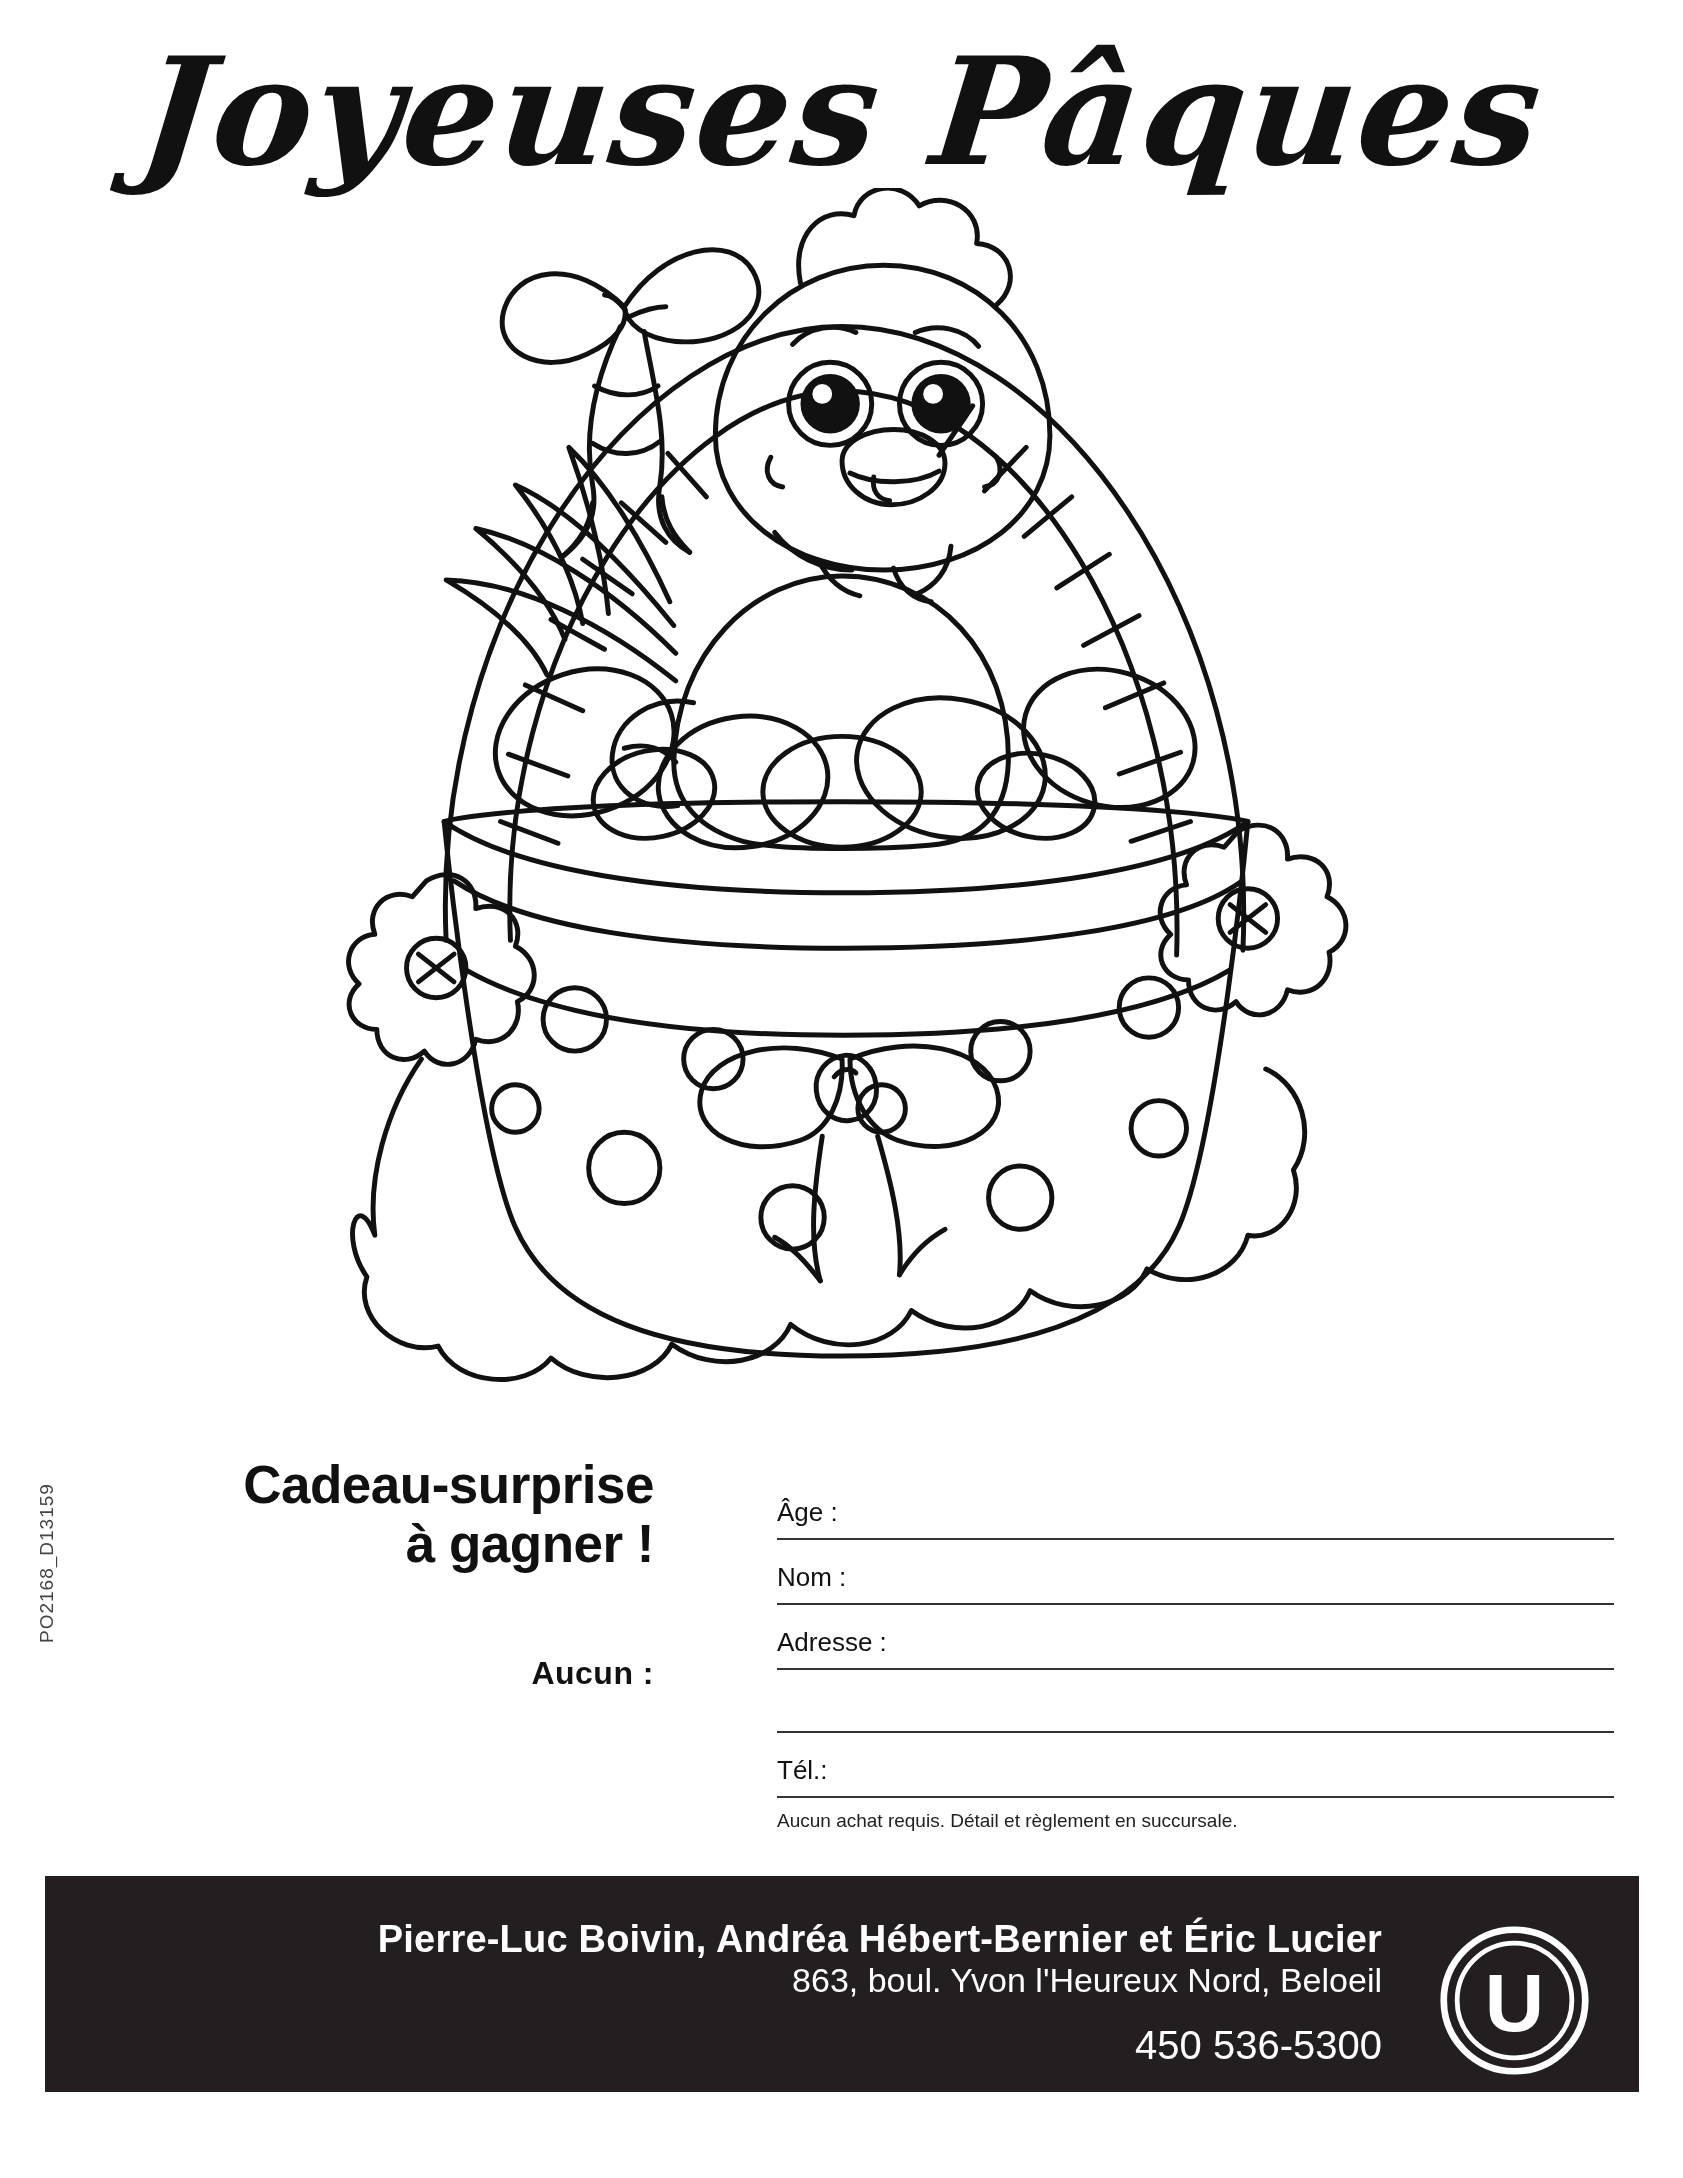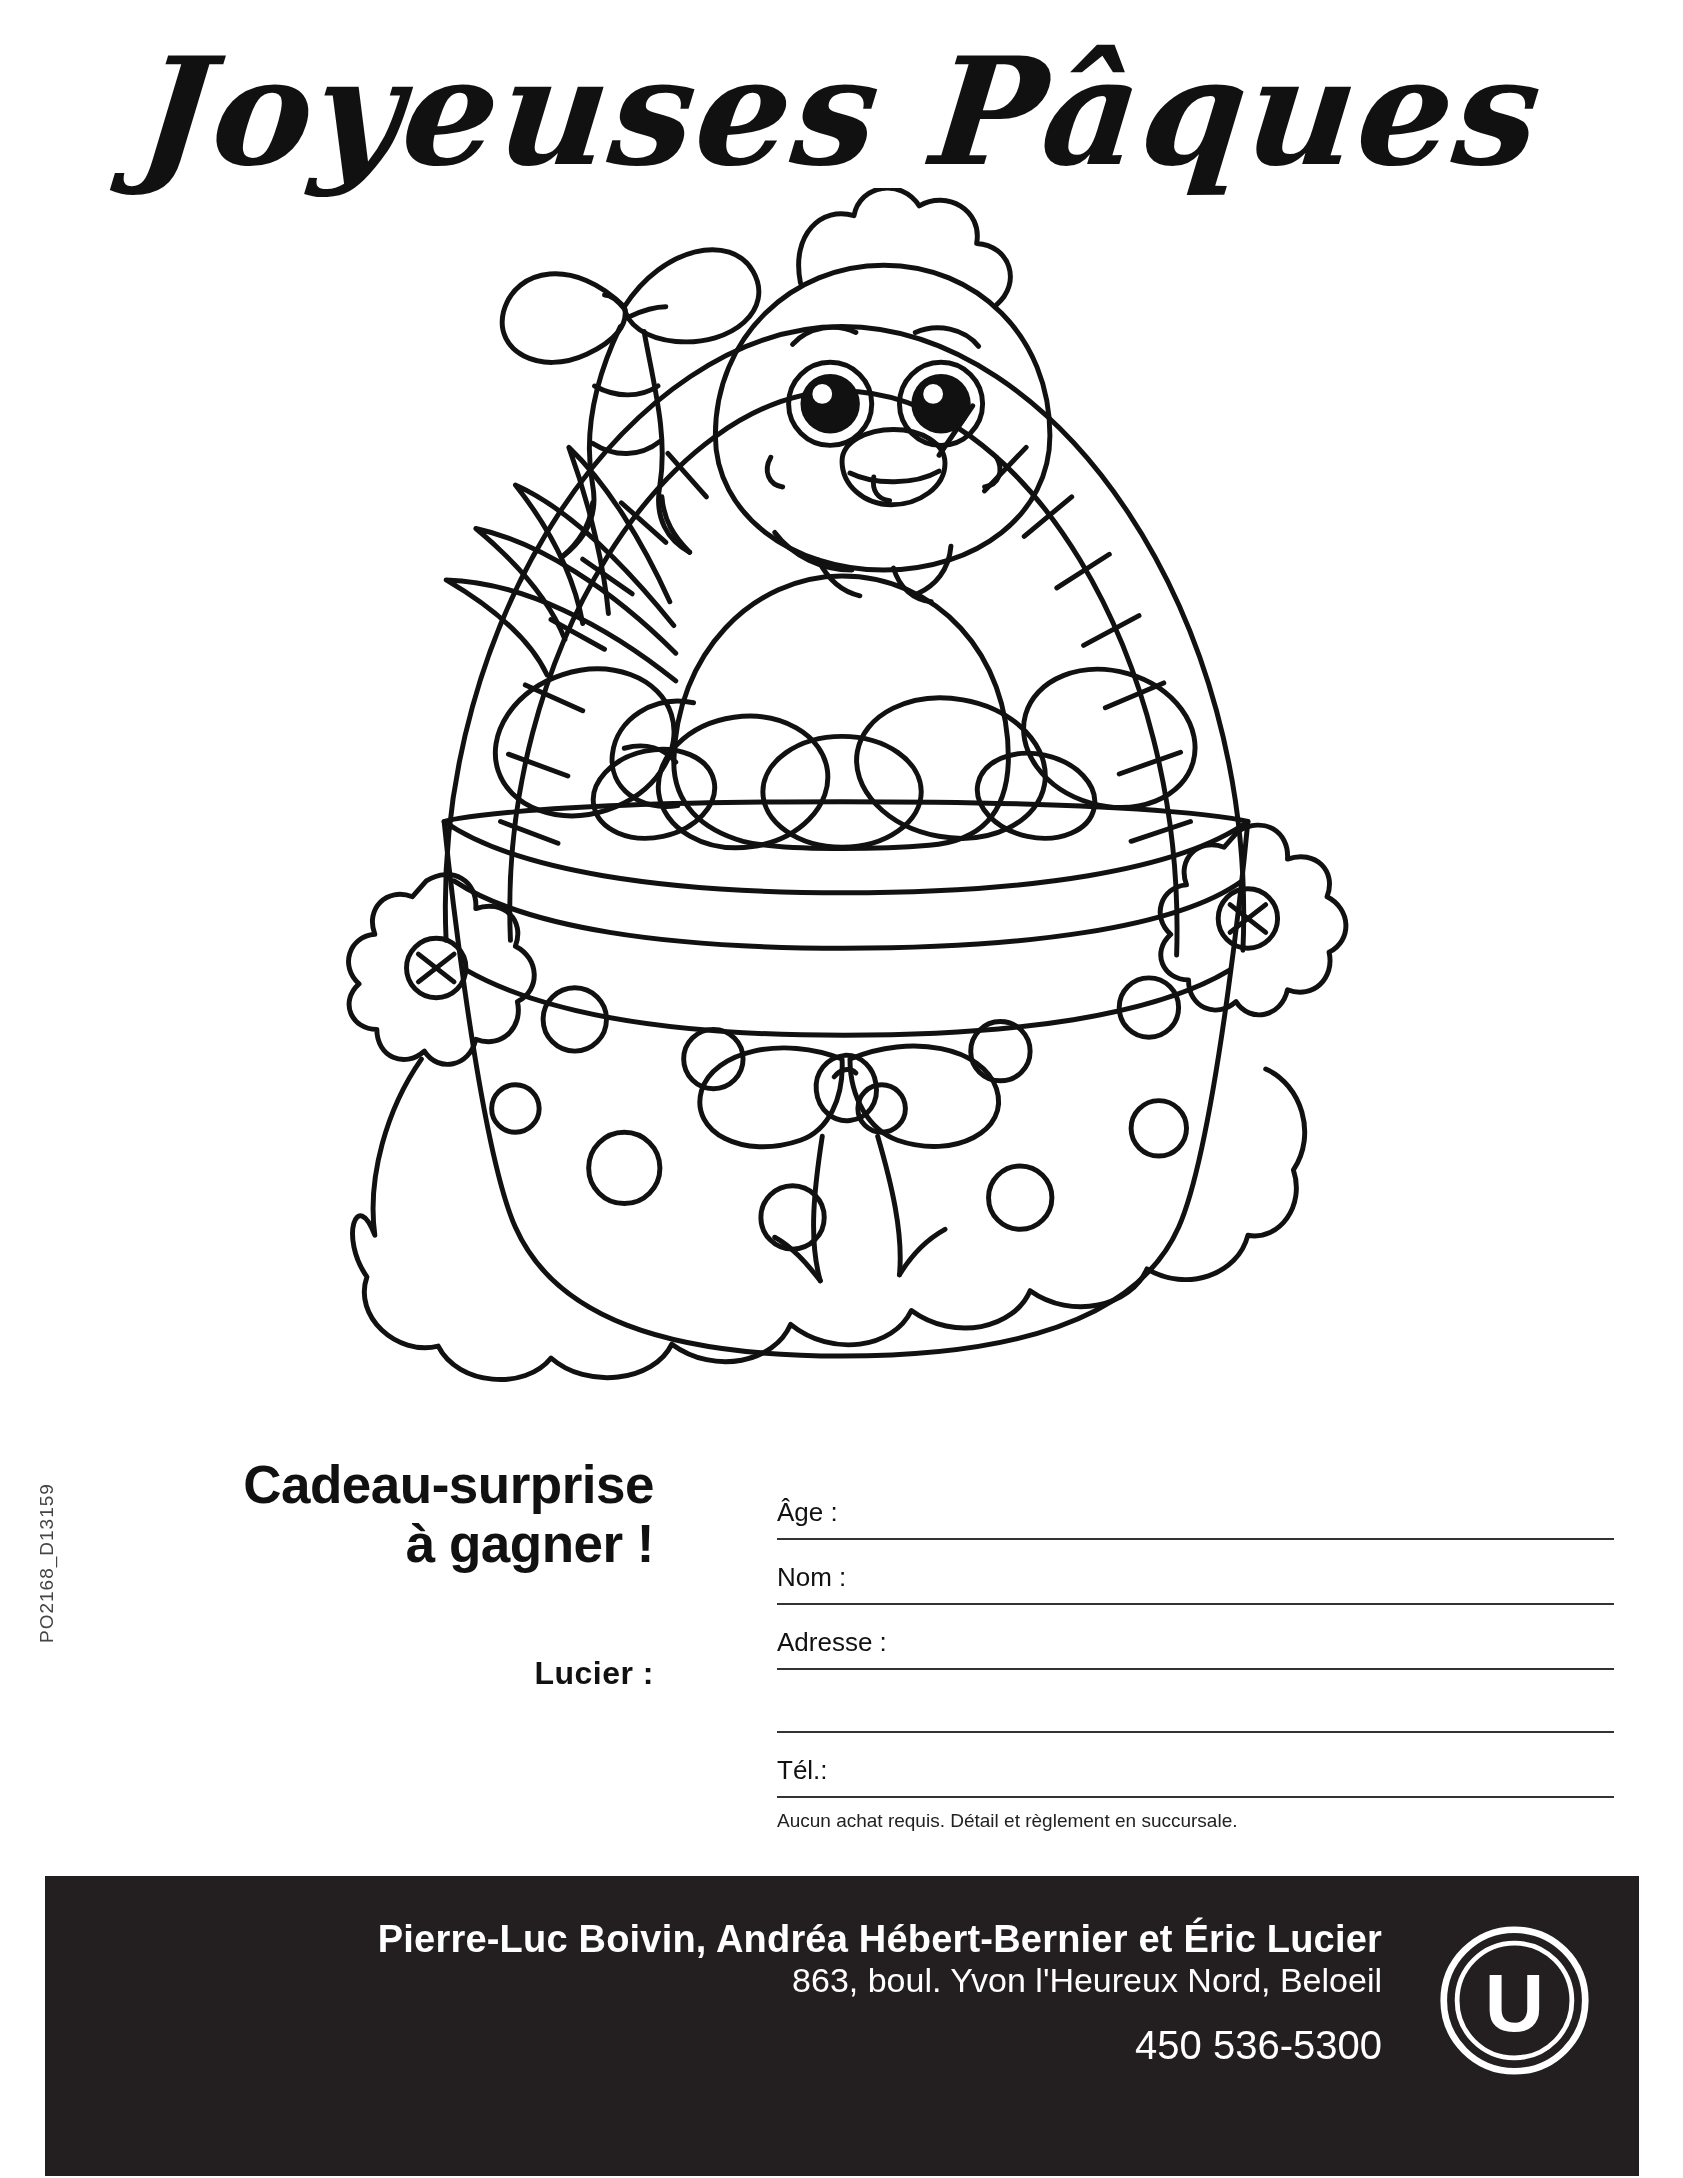--- a/index.html
+++ b/index.html
@@ -118,21 +118,21 @@
     font-size: 19px;
     color: #222;
   }
 
   
   .footer {
     position: absolute;
     left: 45px;
     top: 1876px;
     width: 1594px;
-    height: 300px;
+    height: 216px;
     background: #231f20;
     color: #ffffff;
   }
   .footer-text {
     position: absolute;
     left: 119px;
     top: 42px;
     width: 1218px;
     text-align: right;
   }
@@ -290,21 +290,21 @@
     </svg>
   </div>
 
   <div class="side-code">PO2168_D13159</div>
 
   <div class="promo">
     <div class="promo-headline">
       <div>Cadeau-surprise</div>
       <div>à gagner !</div>
     </div>
-    <div class="promo-draw">Lucier :</div>
+    <div class="promo-draw">Aucun :</div>
   </div>
 
   <div class="form">
     <div class="field">
       <span class="label">Âge :</span>
     </div>
     <div class="field">
       <span class="label">Nom :</span>
     </div>
     <div class="field">

